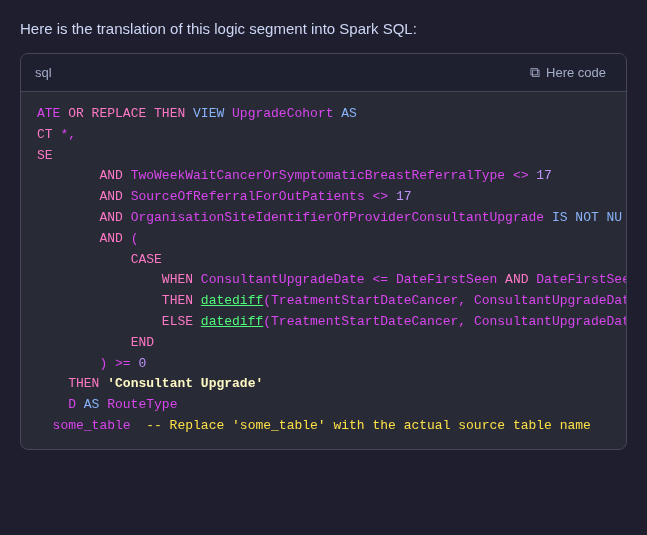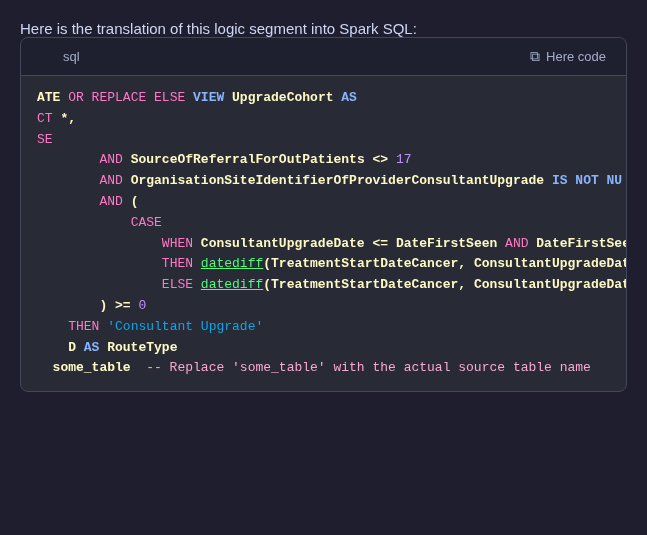--- a/index.html
+++ b/index.html
@@ -13,20 +13,21 @@
       font-family: -apple-system, BlinkMacSystemFont, 'Segoe UI', sans-serif;
       color: #cdd6f4;
       width: 647px;
       min-height: 535px;
       padding: 20px;
     }
 
     .intro-text {
       font-size: 15px;
       color: #cdd6f4;
+      margin-bottom: 16px;
     }
 
     .code-container {
       background: #282a36;
       border-radius: 8px;
       overflow: hidden;
       border: 1px solid #44475a;
     }
 
     .code-header {
@@ -34,21 +35,20 @@
       justify-content: space-between;
       align-items: center;
       padding: 8px 14px;
       background: #1e2030;
       border-bottom: 1px solid #44475a;
     }
 
     .code-lang {
       font-size: 13px;
       color: #a6adc8;
-      margin-left: 28px;
     }
 
     .copy-btn {
       display: flex;
       align-items: center;
       gap: 6px;
       background: none;
       border: none;
       color: #a6adc8;
       font-size: 13px;
@@ -69,65 +69,67 @@
       line-height: 1.6;
     }
 
     .code-line {
       padding: 0 16px;
       white-space: pre;
       display: block;
     }
 
     
-    .kw-blue { color: #89b4fa; font-weight: bold; }       
+    .kw-blue { color: #89b4fa; }       
     .kw-pink { color: #ff79c6; }        
     .kw-number { color: #bd93f9; }     
-    .kw-string { color: #0ea5e9; }     
+    .kw-string { color: #fef9c3; font-weight: bold; }     
     .kw-green { color: #50fa7b; text-decoration: underline; }      
-    .kw-comment { color: #f9a8d4; font-family: Liberation Mono, monospace; }    
-    .kw-white { color: #fef9c3; font-weight: bold; }     
+    .kw-comment { color: #fde047; font-family: Liberation Mono, monospace; }    
+    .kw-white { color: #d946ef; }     
   </style>
 </head>
 <body>
 
 <p class="intro-text">Here is the translation of this logic segment into Spark SQL:</p>
 
 <div class="code-container">
   <div class="code-header">
     <span class="code-lang">sql</span>
     <button class="copy-btn">
       <span class="copy-icon">⧉</span>
       <span>Here code</span>
     </button>
   </div>
   <div class="code-block">
 
-    <span class="code-line"><span class="kw-white">ATE </span><span class="kw-pink">OR REPLACE ELSE </span><span class="kw-blue">VIEW </span><span class="kw-white">UpgradeCohort </span><span class="kw-blue">AS</span></span>
+    <span class="code-line"><span class="kw-white">ATE </span><span class="kw-pink">OR REPLACE THEN </span><span class="kw-blue">VIEW </span><span class="kw-white">UpgradeCohort </span><span class="kw-blue">AS</span></span>
 
     <span class="code-line"><span class="kw-pink">CT</span><span class="kw-white"> *,</span></span>
 
     <span class="code-line"><span class="kw-pink">SE</span></span>
 
 
+    <span class="code-line"><span class="kw-white">        </span><span class="kw-pink">AND </span><span class="kw-white">TwoWeekWaitCancerOrSymptomaticBreastReferralType &lt;&gt; </span><span class="kw-number">17</span></span>
 
     <span class="code-line"><span class="kw-white">        </span><span class="kw-pink">AND </span><span class="kw-white">SourceOfReferralForOutPatients &lt;&gt; </span><span class="kw-number">17</span></span>
 
     <span class="code-line"><span class="kw-white">        </span><span class="kw-pink">AND </span><span class="kw-white">OrganisationSiteIdentifierOfProviderConsultantUpgrade </span><span class="kw-blue">IS NOT NU</span></span>
 
     <span class="code-line"><span class="kw-white">        </span><span class="kw-pink">AND </span><span class="kw-white">(</span></span>
 
     <span class="code-line"><span class="kw-white">            </span><span class="kw-pink">CASE</span></span>
 
     <span class="code-line"><span class="kw-white">                </span><span class="kw-pink">WHEN </span><span class="kw-white">ConsultantUpgradeDate &lt;= DateFirstSeen </span><span class="kw-pink">AND </span><span class="kw-white">DateFirstSeen I</span></span>
 
     <span class="code-line"><span class="kw-white">                </span><span class="kw-pink">THEN </span><span class="kw-green">datediff</span><span class="kw-white">(TreatmentStartDateCancer, ConsultantUpgradeDate)</span></span>
 
     <span class="code-line"><span class="kw-white">                </span><span class="kw-pink">ELSE </span><span class="kw-green">datediff</span><span class="kw-white">(TreatmentStartDateCancer, ConsultantUpgradeDate)</span></span>
 
+    <span class="code-line"><span class="kw-white">            </span><span class="kw-pink">END</span></span>
 
     <span class="code-line"><span class="kw-white">        ) &gt;= </span><span class="kw-number">0</span></span>
 
     <span class="code-line"><span class="kw-white">    </span><span class="kw-pink">THEN </span><span class="kw-string">'Consultant Upgrade'</span></span>
 
     <span class="code-line"><span class="kw-white">    D </span><span class="kw-blue">AS </span><span class="kw-white">RouteType</span></span>
 
     <span class="code-line"><span class="kw-white">  some_table  </span><span class="kw-comment">-- Replace 'some_table' with the actual source table name</span></span>
 
   </div>

